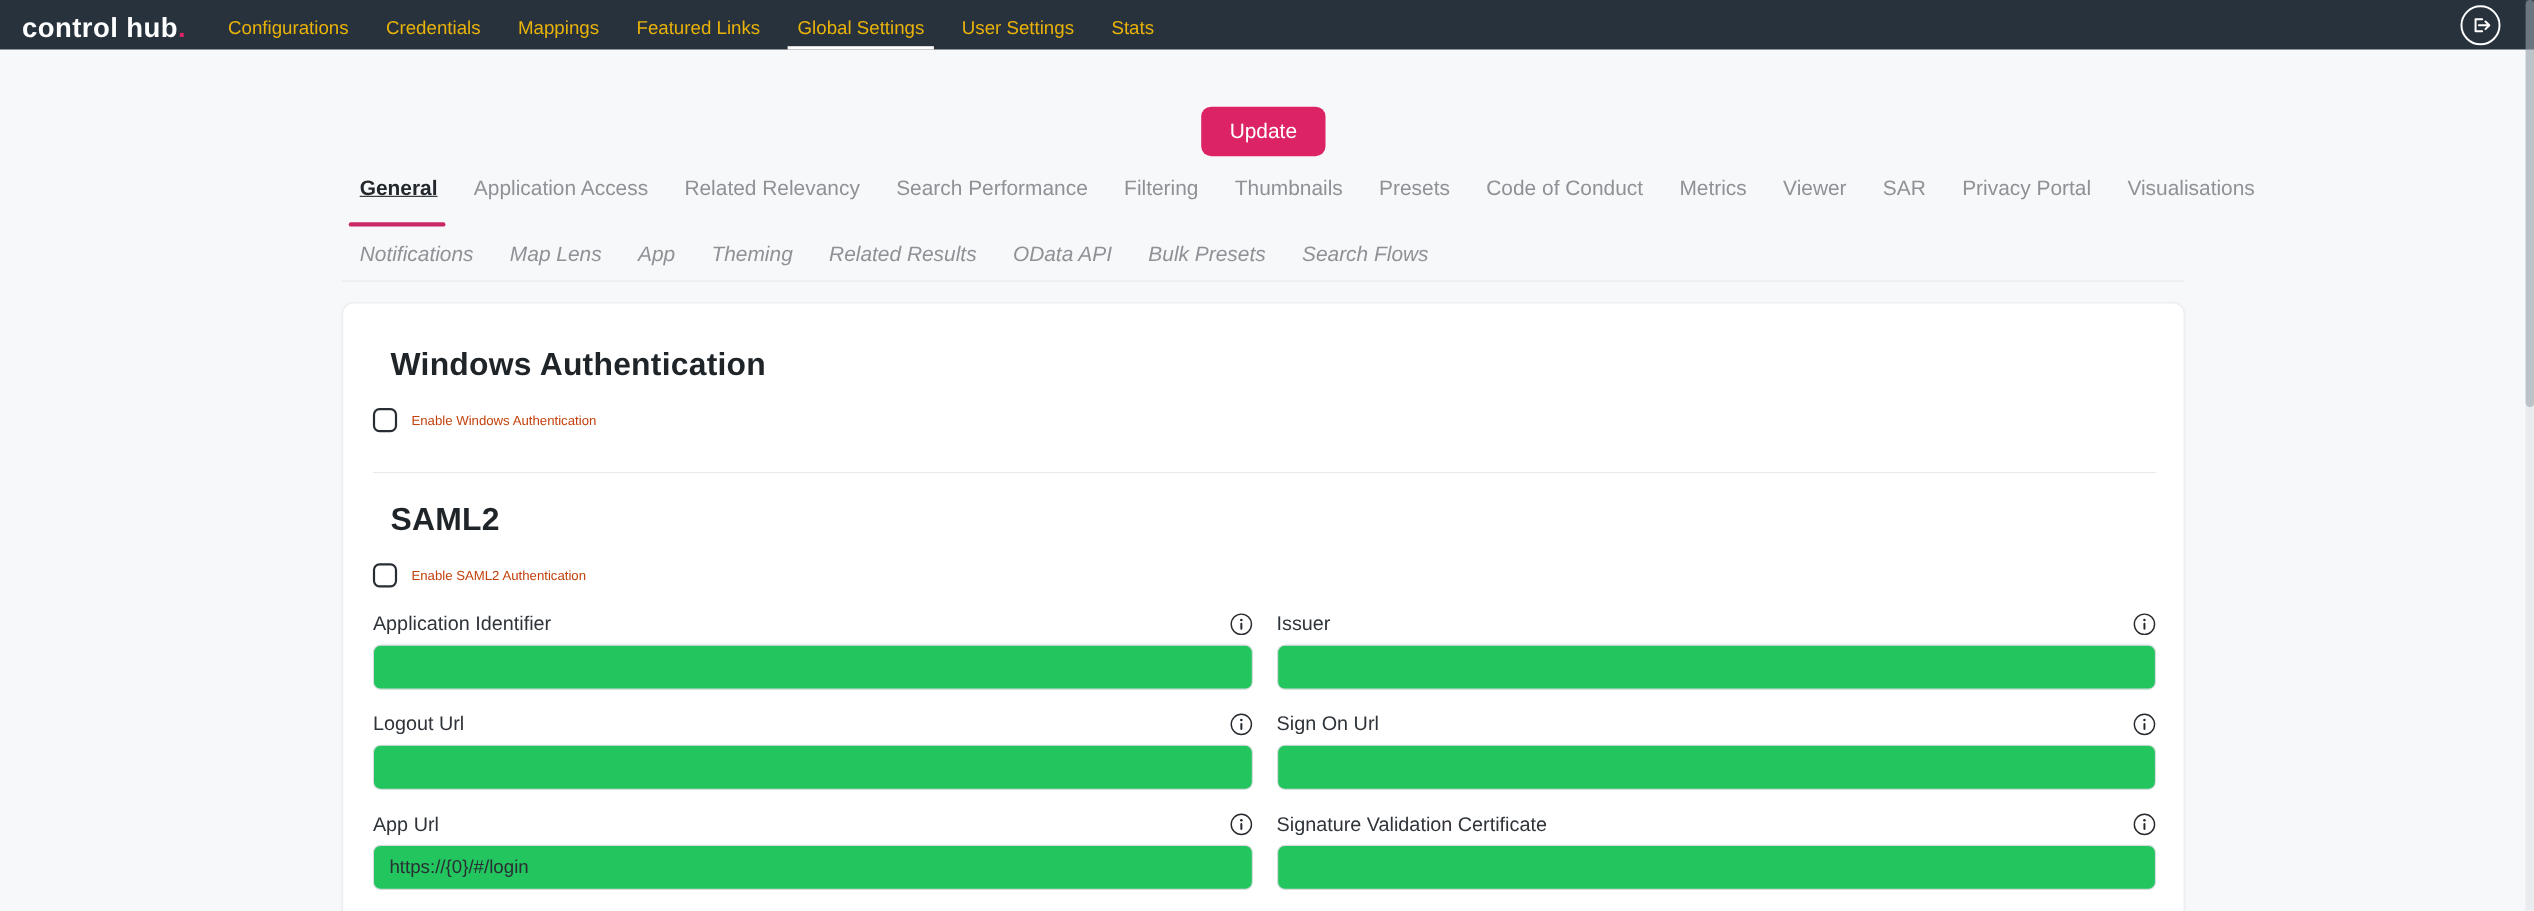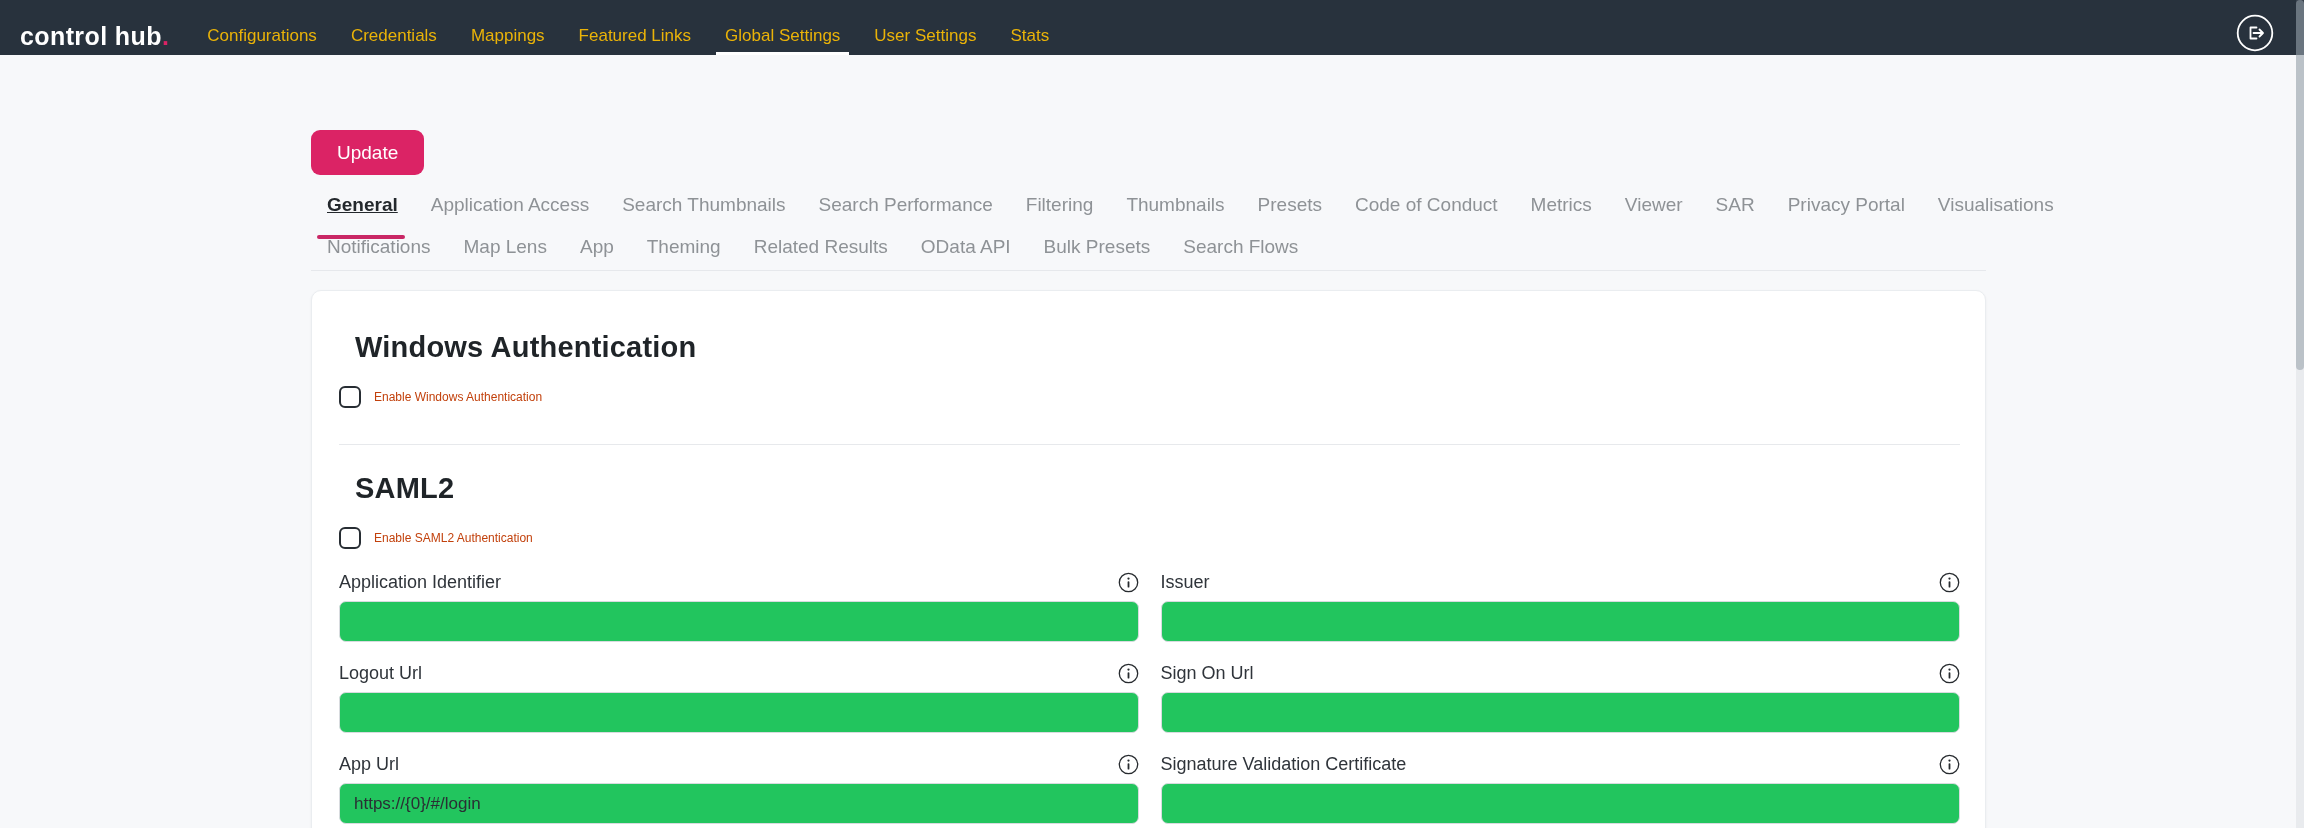--- a/index.html
+++ b/index.html
@@ -16,21 +16,21 @@
   html,body{margin:0;padding:0;}
   body{
     width:2304px;height:828px;overflow:hidden;position:relative;
     background:var(--page-bg);
     font-family:"Liberation Sans","DejaVu Sans",sans-serif;
     -webkit-font-smoothing:antialiased;
   }
 
   
   header{
-    height:55px;background:var(--header-bg);
+    height:45px;background:var(--header-bg);
     display:flex;align-items:flex-end;
     padding-left:20px;position:relative;
   }
   .logo{
     color:#fff;font-size:25px;font-weight:bold;letter-spacing:.4px;
     padding-bottom:4px;cursor:pointer;white-space:nowrap;
   }
   .logo .dot{color:var(--accent);}
   nav{display:flex;gap:34px;margin-left:38px;}
   .nav-item{
@@ -47,31 +47,31 @@
     position:absolute;top:0;right:0;width:8px;height:828px;
     background:rgba(150,158,168,.14);z-index:50;
   }
   .scrollbar-thumb{
     position:absolute;top:0;right:0;width:8px;height:370px;
     background:rgba(150,160,170,.55);border-radius:4px;
   }
 
   
   .wrapper{width:1675px;margin-left:311px;}
-  .toolbar-row{display:flex;justify-content:flex-start;padding-top:75px;}
+  .toolbar-row{display:flex;justify-content:center;padding-top:52px;}
   .update-btn{
     height:45px;padding:0 26px;border:none;border-radius:9px;
     background:var(--accent);color:#fff;font-size:19px;
     font-family:inherit;cursor:pointer;
   }
 
   
   .tabs{display:flex;gap:33px;padding-left:16px;line-height:22px;}
   .tabs-row1{margin-top:19px;}
-  .tabs-row2{margin-top:20px;}
+  .tabs-row2{margin-top:38px;font-style:italic;}
   .tab{
     font-size:19px;color:var(--gray-tab);cursor:pointer;
     position:relative;white-space:nowrap;
   }
   .tab.active{color:var(--ink);font-weight:bold;text-decoration:underline;}
   .tab.active::after{
     content:"";position:absolute;left:-10px;right:-7px;top:calc(100% + 19px);
     height:4px;background:var(--underline);border-radius:2px;
   }
   .tabs-divider{height:1px;background:var(--divider);margin-top:12px;}
@@ -141,21 +141,21 @@
 
 <main class="wrapper">
 
   <div class="toolbar-row">
     <button class="update-btn">Update</button>
   </div>
 
   <div class="tabs tabs-row1">
     <span class="tab active">General</span>
     <span class="tab">Application Access</span>
-    <span class="tab">Search Thumbnails</span>
+    <span class="tab">Related Relevancy</span>
     <span class="tab">Search Performance</span>
     <span class="tab">Filtering</span>
     <span class="tab">Thumbnails</span>
     <span class="tab">Presets</span>
     <span class="tab">Code of Conduct</span>
     <span class="tab">Metrics</span>
     <span class="tab">Viewer</span>
     <span class="tab">SAR</span>
     <span class="tab">Privacy Portal</span>
     <span class="tab">Visualisations</span>

